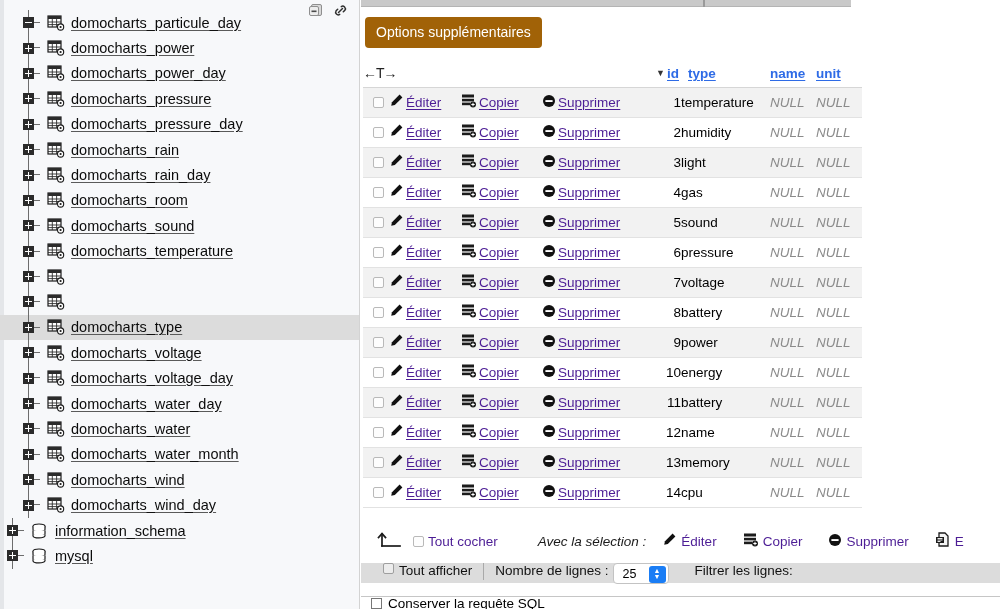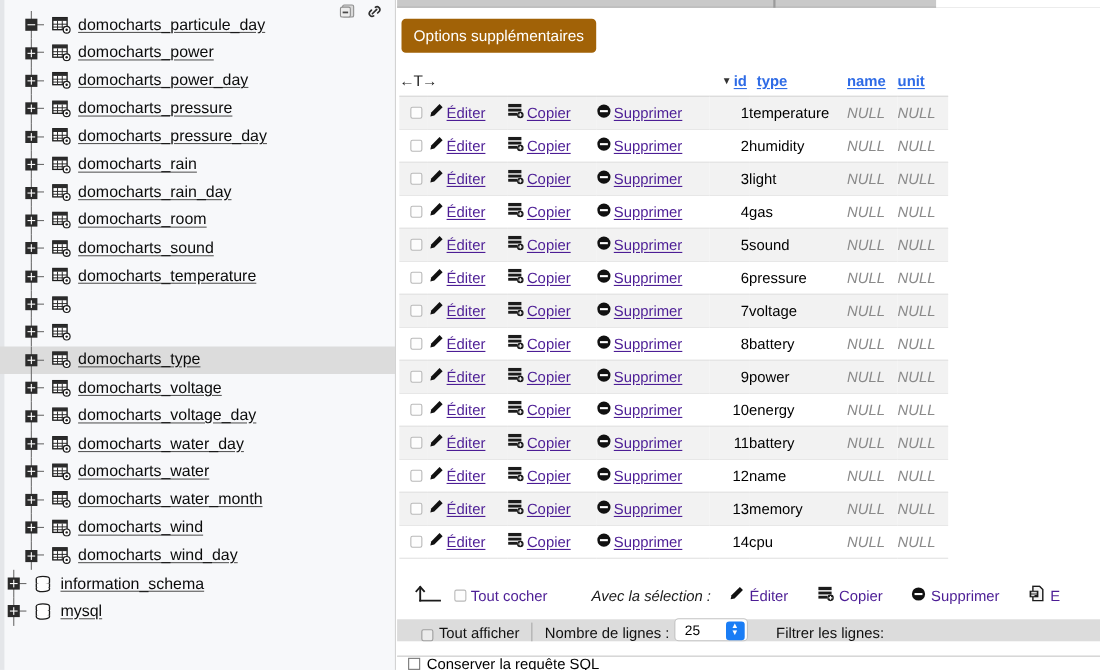--- a/index.html
+++ b/index.html
@@ -183,21 +183,21 @@
     font-size: 13.5px;
   }
   .arrow-up { margin: 0 10px 0 10px; }
   .withsel { font-style: italic; color: #1a1a1a; margin: 0 16px 0 14px; white-space: nowrap; }
   .abitem { display: inline-flex; align-items: center; gap: 4px; margin-right: 26px; white-space: nowrap; }
 
   
   #bottombar {
     position: absolute; left: 0; top: 563px; width: 639px; height: 20px;
     background: #dcdcdc;
-    display: flex; align-items: flex-end;
+    display: flex; align-items: flex-start;
     font-size: 13.5px;
   }
   .bb-label { color: #111; white-space: nowrap; }
   .sep-v { width: 1px; height: 17px; background: #a9a9a9; margin: 0 11px; }
   .cb-grey {
     appearance: none; -webkit-appearance: none;
     width: 11px; height: 11px;
     border: 1px solid #9e9e9e;
     background: #ececec;
     border-radius: 2px;
@@ -205,21 +205,21 @@
     vertical-align: middle;
     cursor: pointer;
   }
   .select-mac {
     position: relative;
     display: inline-flex; align-items: center;
     background: #fff;
     border: 1px solid #c3c3c3;
     border-radius: 4px;
     height: 21px;
-    padding: 0 42px 0 9px;
+    padding: 0 31px 0 9px;
     font-size: 12.5px;
     margin: 0 4px;
     cursor: pointer;
   }
   .select-mac .stepper {
     position: absolute; right: 2px; top: 1.5px;
     width: 17px; height: 17px;
     background: #1a7df5;
     border-radius: 3px;
     display: flex; flex-direction: column;

